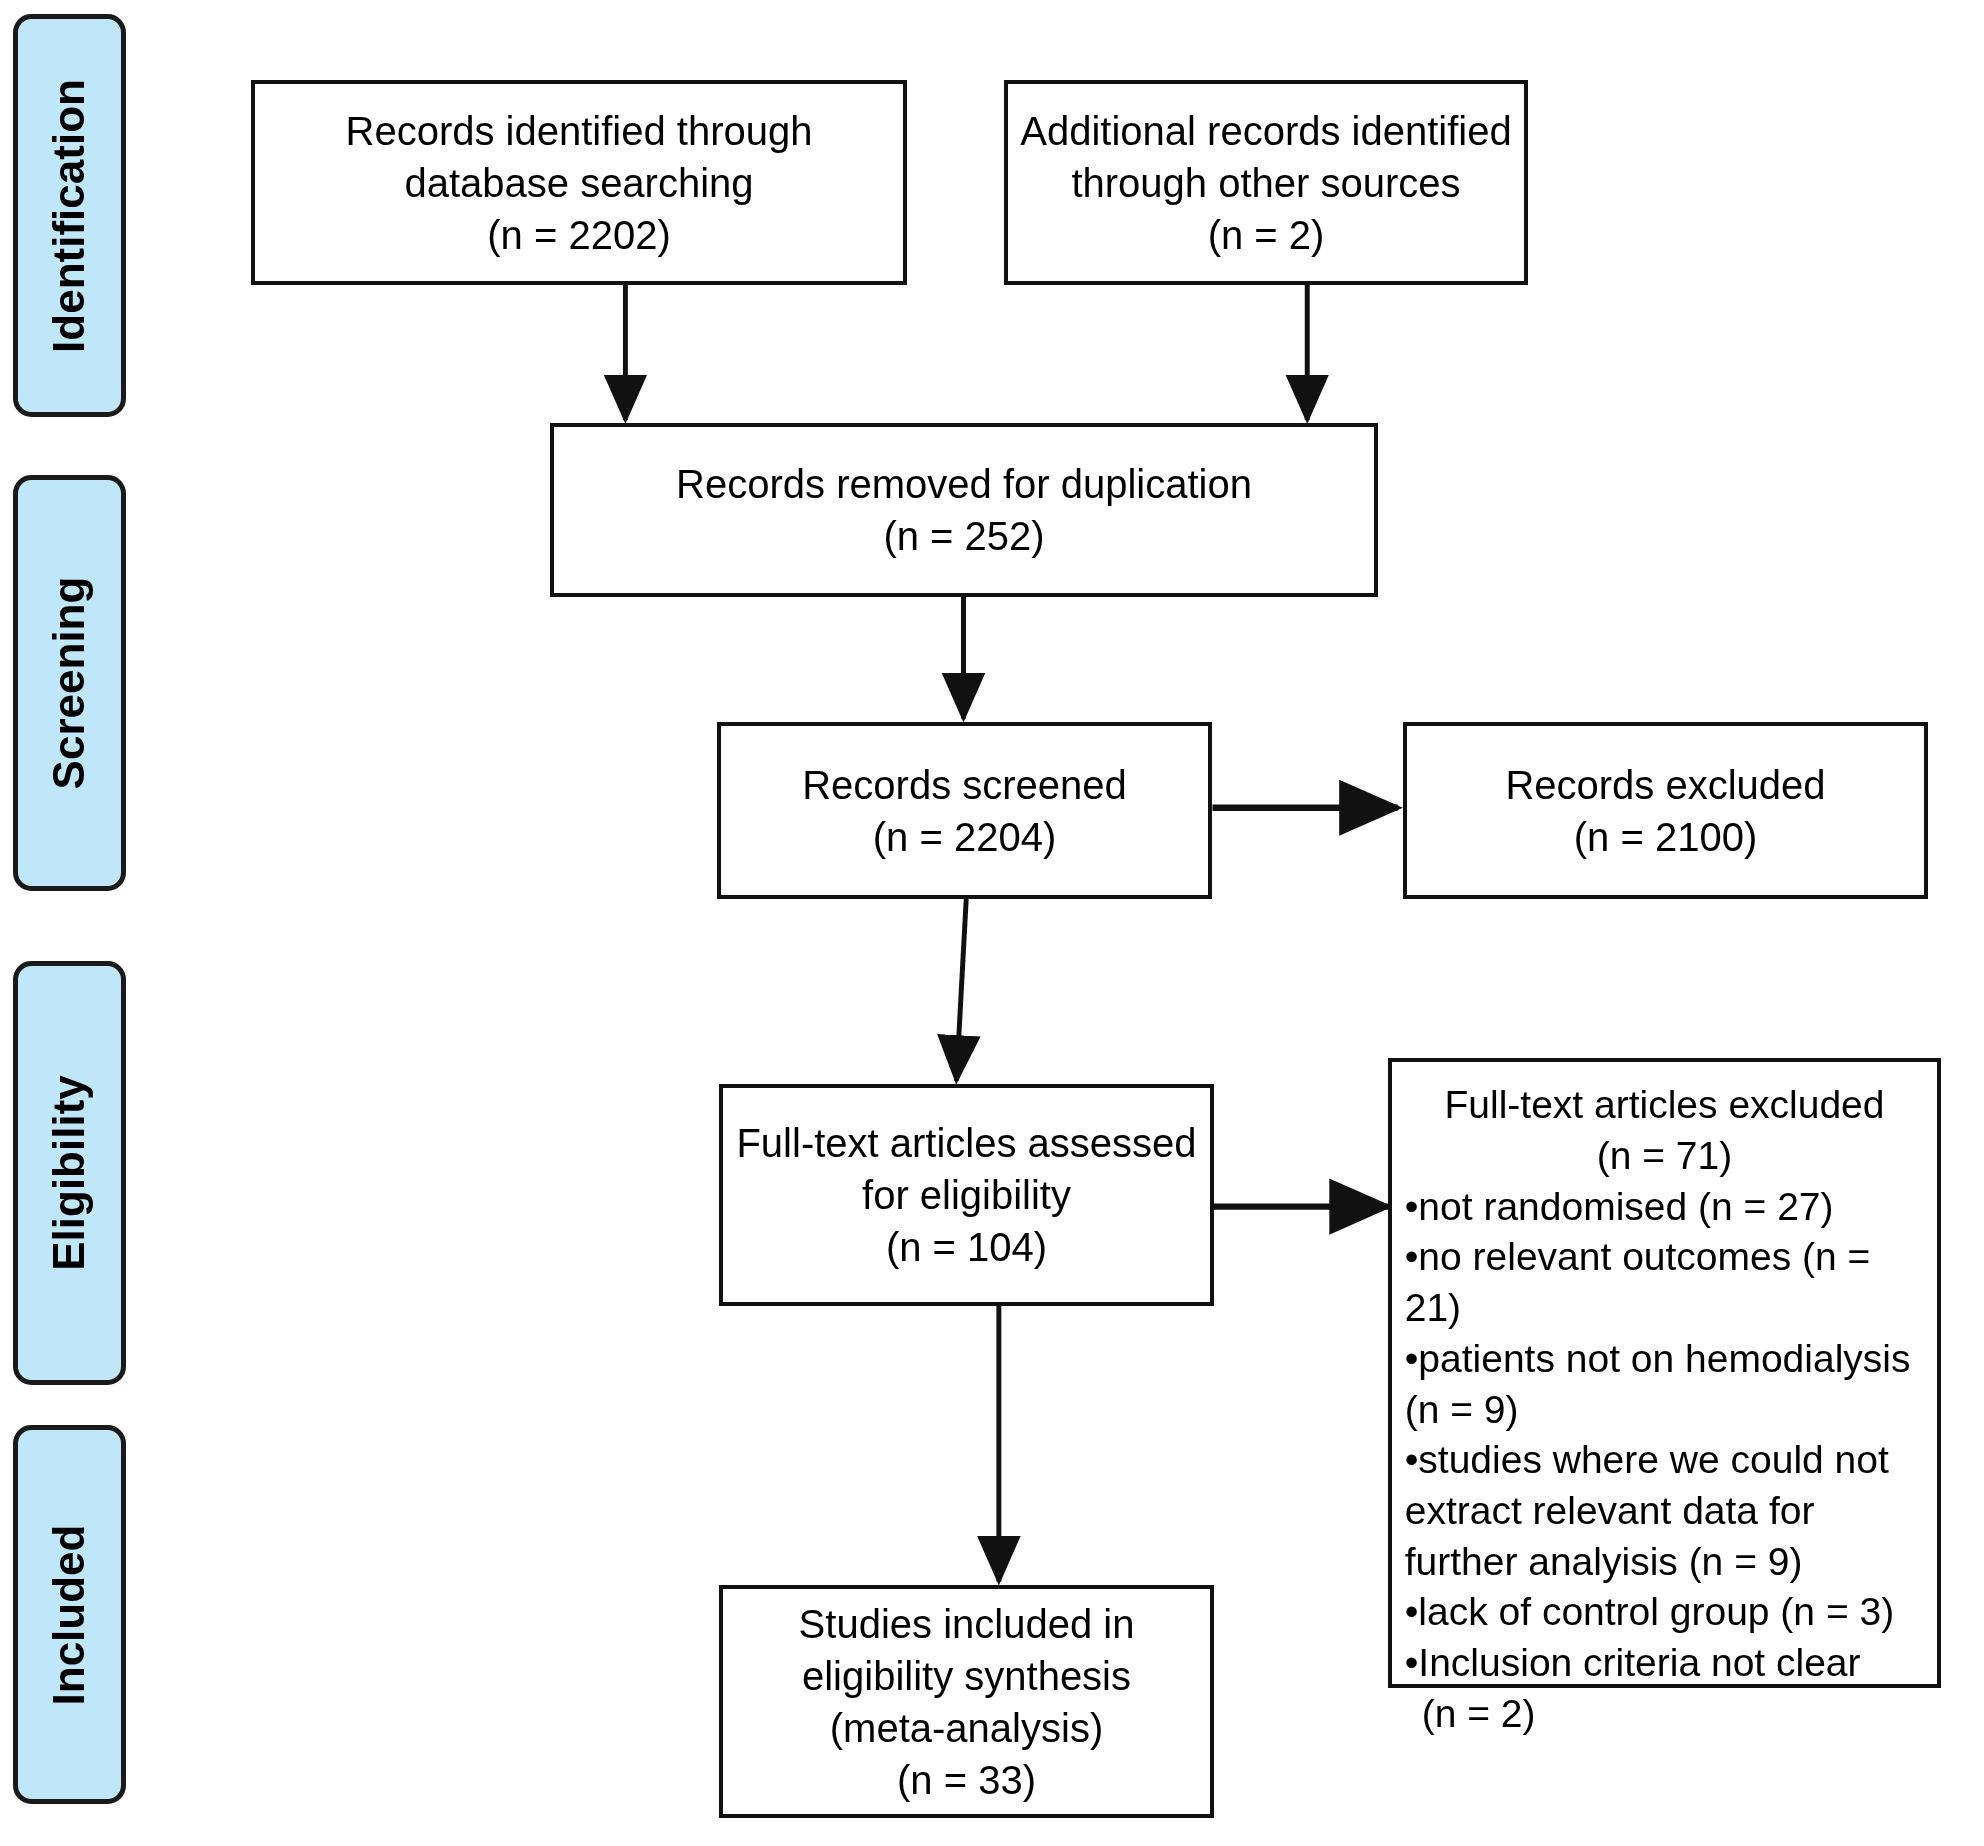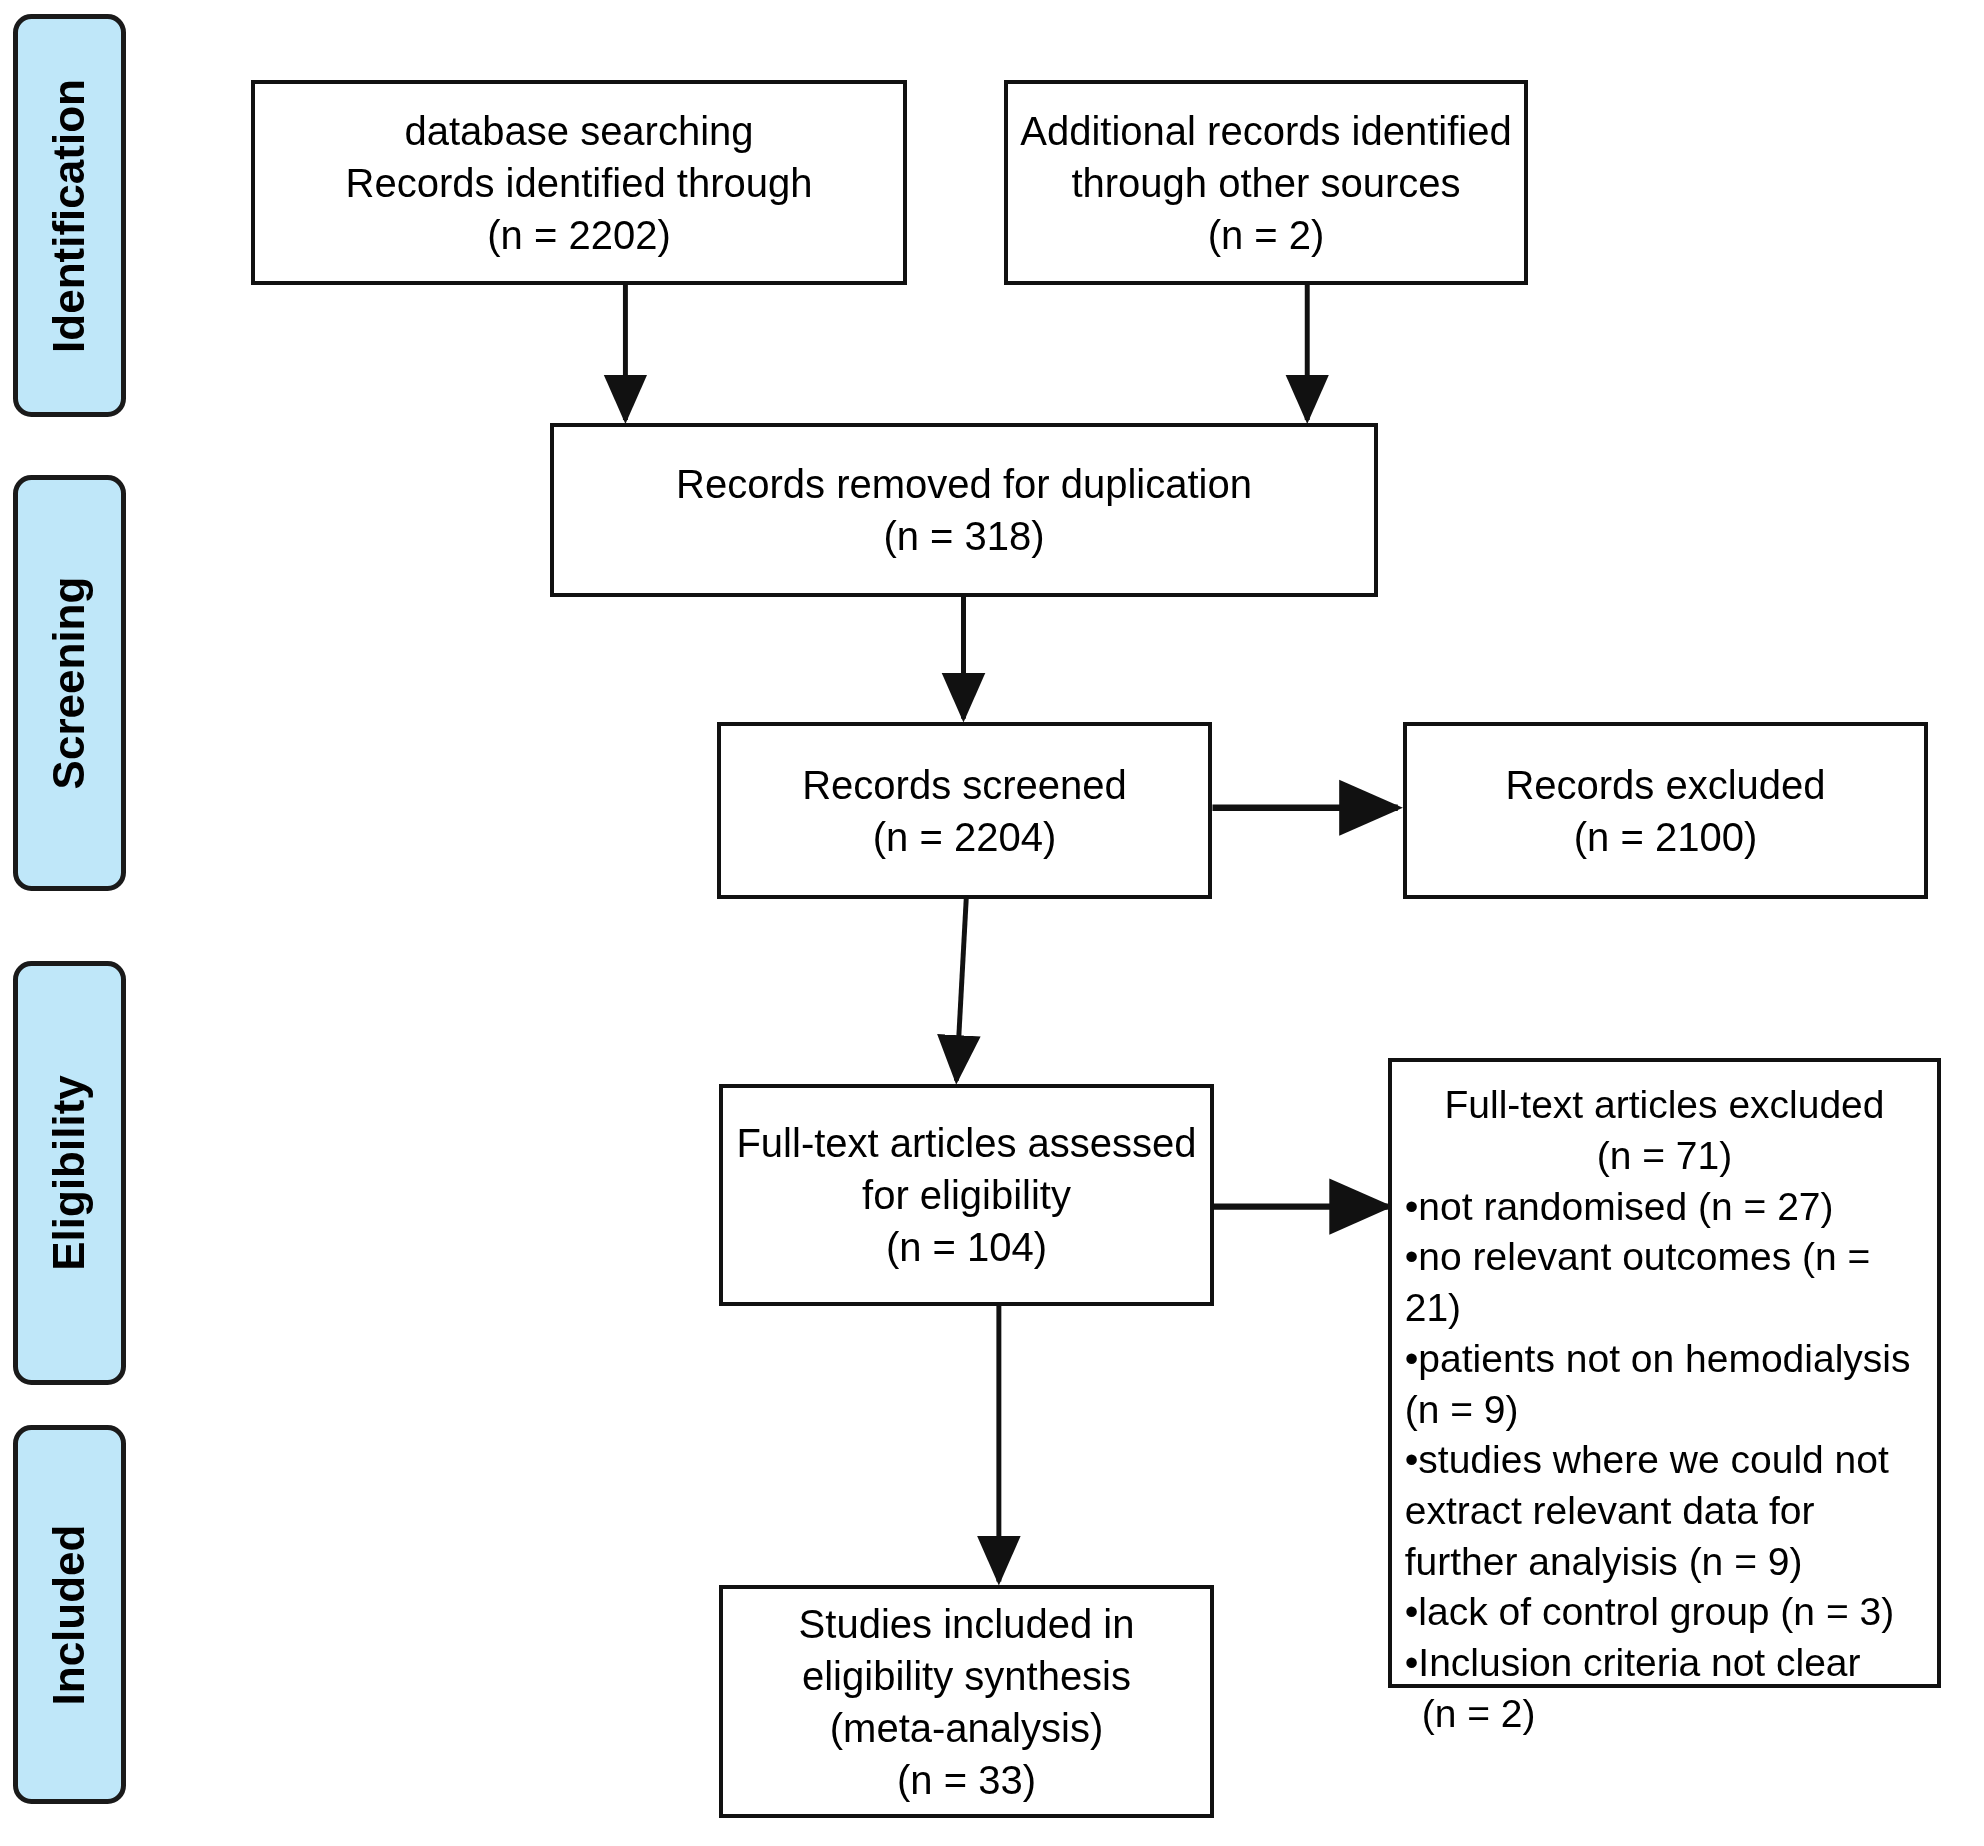--- a/index.html
+++ b/index.html
@@ -142,34 +142,34 @@
 
   <div class="stage-label" style="left:12.7px; top:961px; width:113px; height:424px;">
     <span class="stage-text">Eligibility</span>
   </div>
 
   <div class="stage-label" style="left:12.7px; top:1425px; width:113px; height:379px;">
     <span class="stage-text">Included</span>
   </div>
 
   <div class="flow-box" style="left:251px; top:80px; width:656px; height:205px;">
+    <span class="ln">Records identified through</span>
     <span class="ln">database searching</span>
-    <span class="ln">Records identified through</span>
     <span class="ln">(n =  2202)</span>
   </div>
 
   <div class="flow-box" style="left:1004px; top:80px; width:524px; height:205px;">
     <span class="ln">Additional records identified</span>
     <span class="ln">through other sources</span>
     <span class="ln">(n = 2)</span>
   </div>
 
   <div class="flow-box" style="left:550px; top:423px; width:828px; height:174px;">
     <span class="ln">Records removed for duplication</span>
-    <span class="ln">(n = 318)</span>
+    <span class="ln">(n = 252)</span>
   </div>
 
   <div class="flow-box" style="left:717px; top:722px; width:495px; height:177px;">
     <span class="ln">Records screened</span>
     <span class="ln">(n = 2204)</span>
   </div>
 
   <div class="flow-box" style="left:1403px; top:722px; width:525px; height:177px;">
     <span class="ln">Records excluded</span>
     <span class="ln">(n = 2100)</span>

